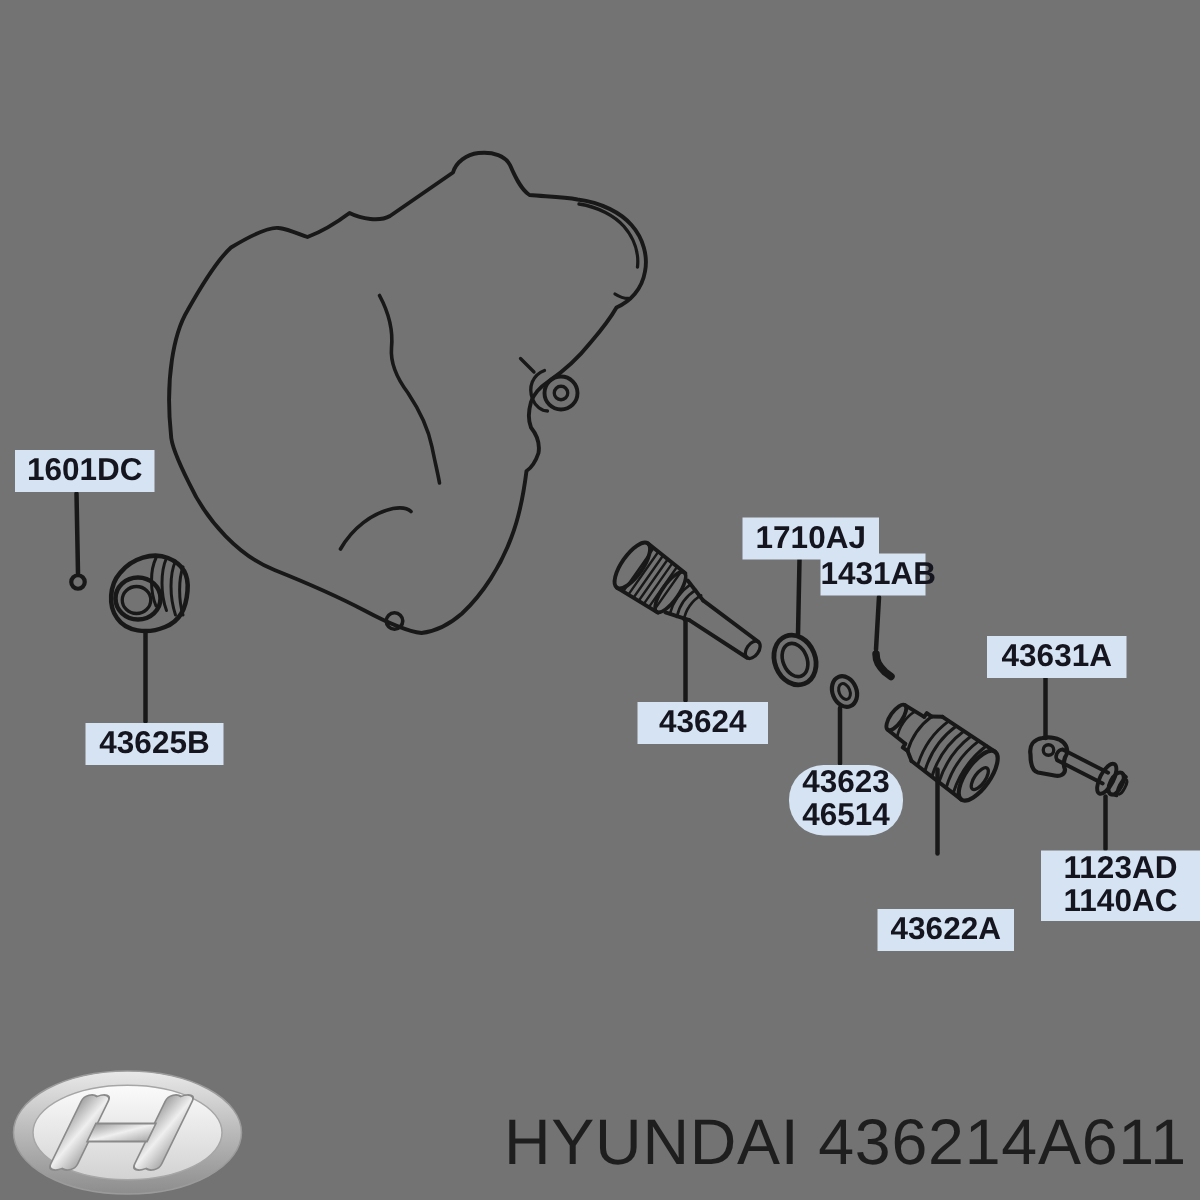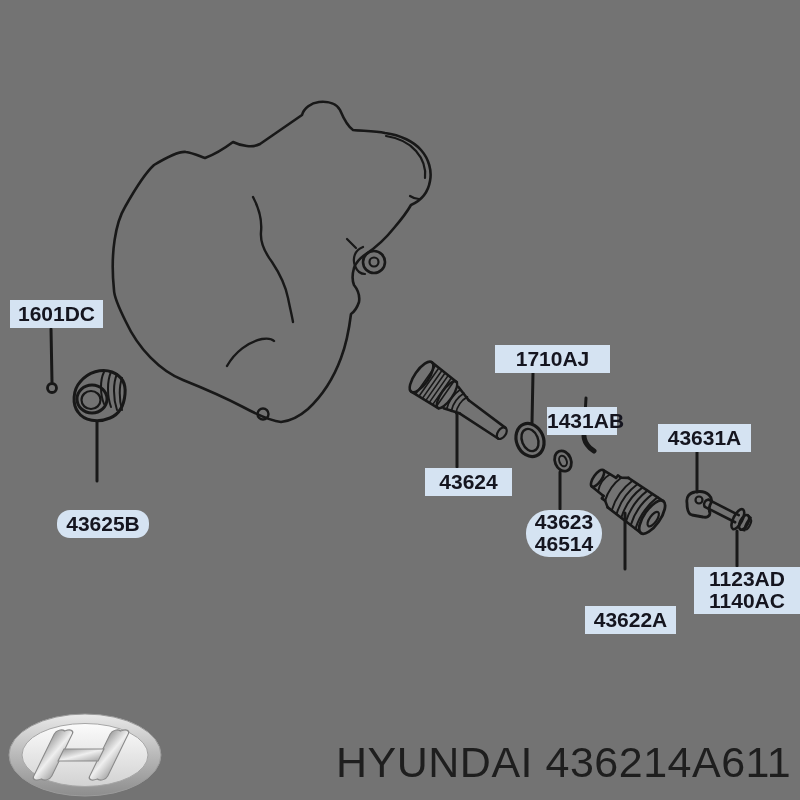--- a/index.html
+++ b/index.html
@@ -137,25 +137,25 @@
         <path d="M560,472 L560,509"></path>
         <path d="M697,451 L697,492"></path>
         <path d="M625,513 L625,569"></path>
         <path d="M737,531 L737,566"></path>
       </g>
     </g>
   </svg>
 
   <div class="plabel" style="left:10px;top:300px;width:93px;">1601DC</div>
 
-  <div class="plabel" style="left:57px;top:510px;width:92px;border-radius:13px;">43625B</div>
-
-  <div class="plabel" style="left:495px;top:345px;width:115px;">1710AJ</div>
-
-  <div class="plabel" style="left:547px;top:369px;width:70px;margin-top:38px;">1431AB</div>
+  <div class="plabel" style="left:57px;top:482px;width:92px;">43625B</div>
+
+  <div class="plabel" style="left:495px;top:345px;width:91px;">1710AJ</div>
+
+  <div class="plabel" style="left:547px;top:369px;width:70px;">1431AB</div>
 
   <div class="plabel" style="left:425px;top:468px;width:87px;">43624</div>
 
   <div class="plabel double" style="left:526px;top:510px;width:76px;border-radius:23px;">
     <span>43623</span>
     <span>46514</span>
   </div>
 
   <div class="plabel" style="left:658px;top:424px;width:93px;">43631A</div>
 

